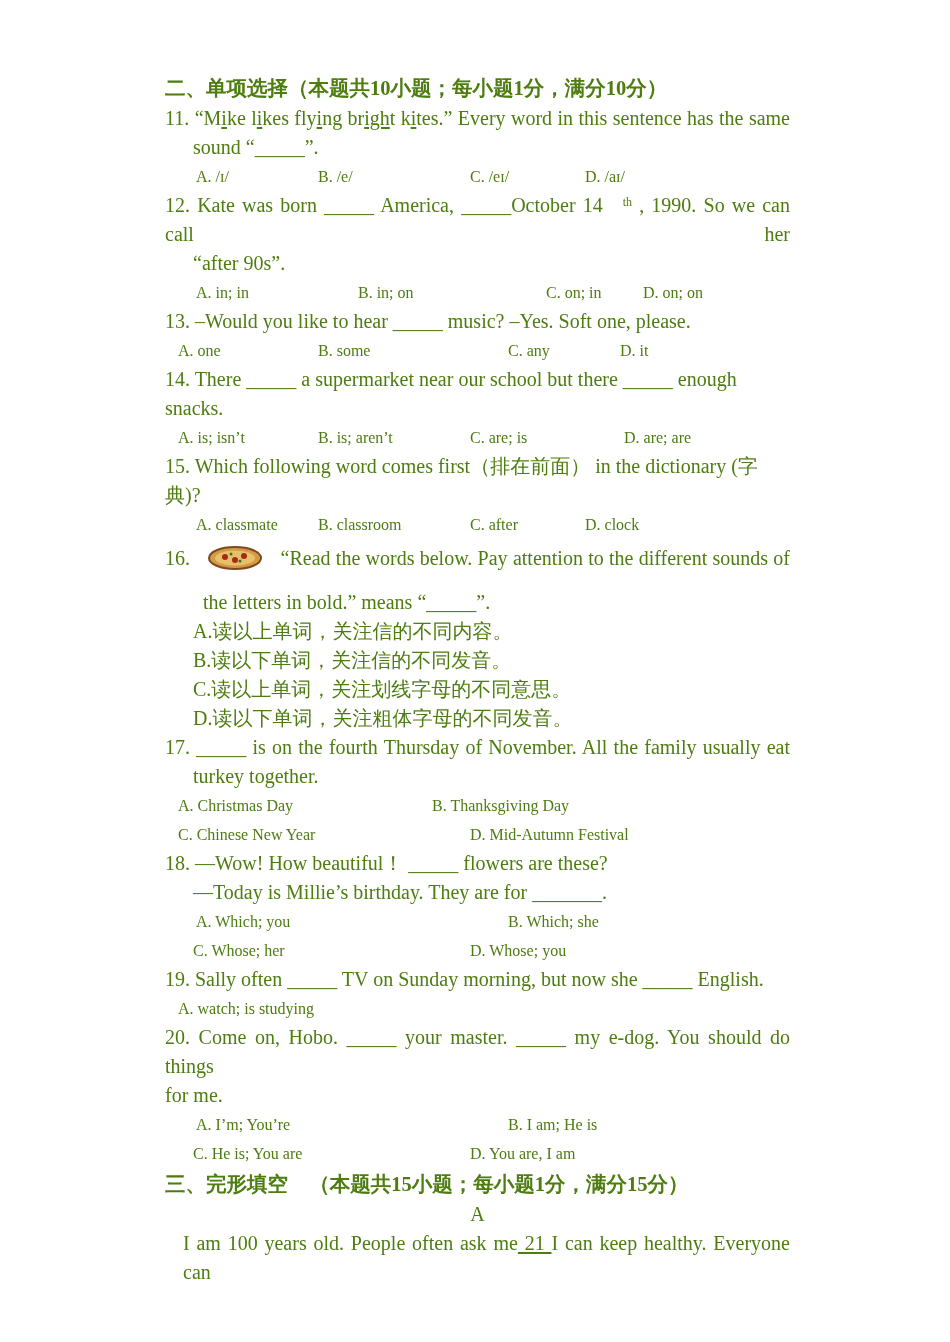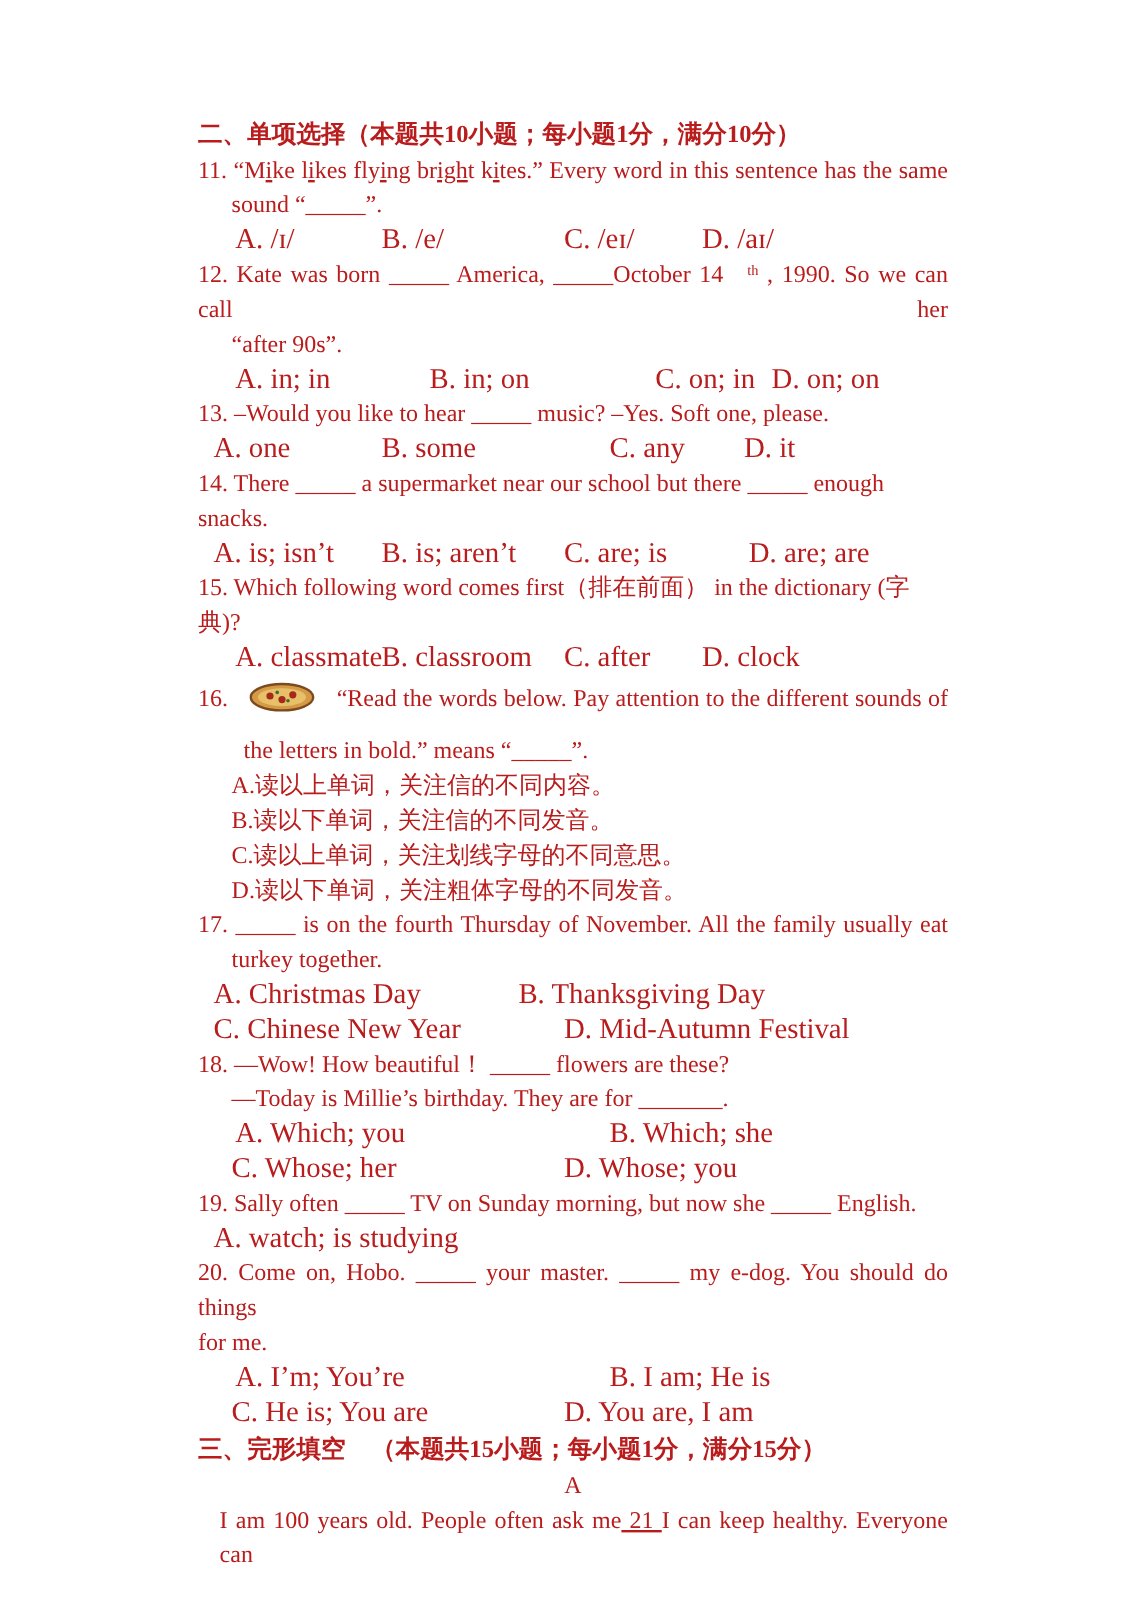--- a/index.html
+++ b/index.html
@@ -1,29 +1,29 @@
 <!DOCTYPE html>
 <html><head>
 <meta charset="utf-8">
 <style>
   html,body{margin:0;padding:0;}
   body{width:950px;height:1342px;background:#ffffff;overflow:hidden;}
   .page{
     box-sizing:border-box;width:950px;height:1342px;
-    padding:96px 160px 0 165px;
+    padding:72px 160px 0 165px;
     font-family:"Liberation Serif","DejaVu Serif",serif;
-    font-size:20px;color:#b91c1c;
+    font-size:20px;color:#4d7c0f;
   }
   .sec-title{font-weight:700;font-size:20.5px;line-height:32px;}
   .line{font-size:20px;line-height:29px;}
   .fill{text-align:justify;text-align-last:justify;}
   .indent18{padding-left:18px;}
   .indent28{padding-left:28px;}
   .indent38{padding-left:38px;}
-  .opts{display:flex;font-size:24px;line-height:29px;}
+  .opts{display:flex;font-size:16px;line-height:29px;}
   .opt{flex:0 0 auto;white-space:pre;}
   .center{text-align:center;}
   .s3meta{margin-left:16px;}
   sup{font-size:12px;line-height:0;vertical-align:6px;margin-left:20px;}
   u{text-underline-offset:2px;}
   .pizza{display:inline-block;vertical-align:-6px;margin:0 12px;}
   .q16line1{margin:5px 0 9px;}
 </style>
 </head>
 <body>

